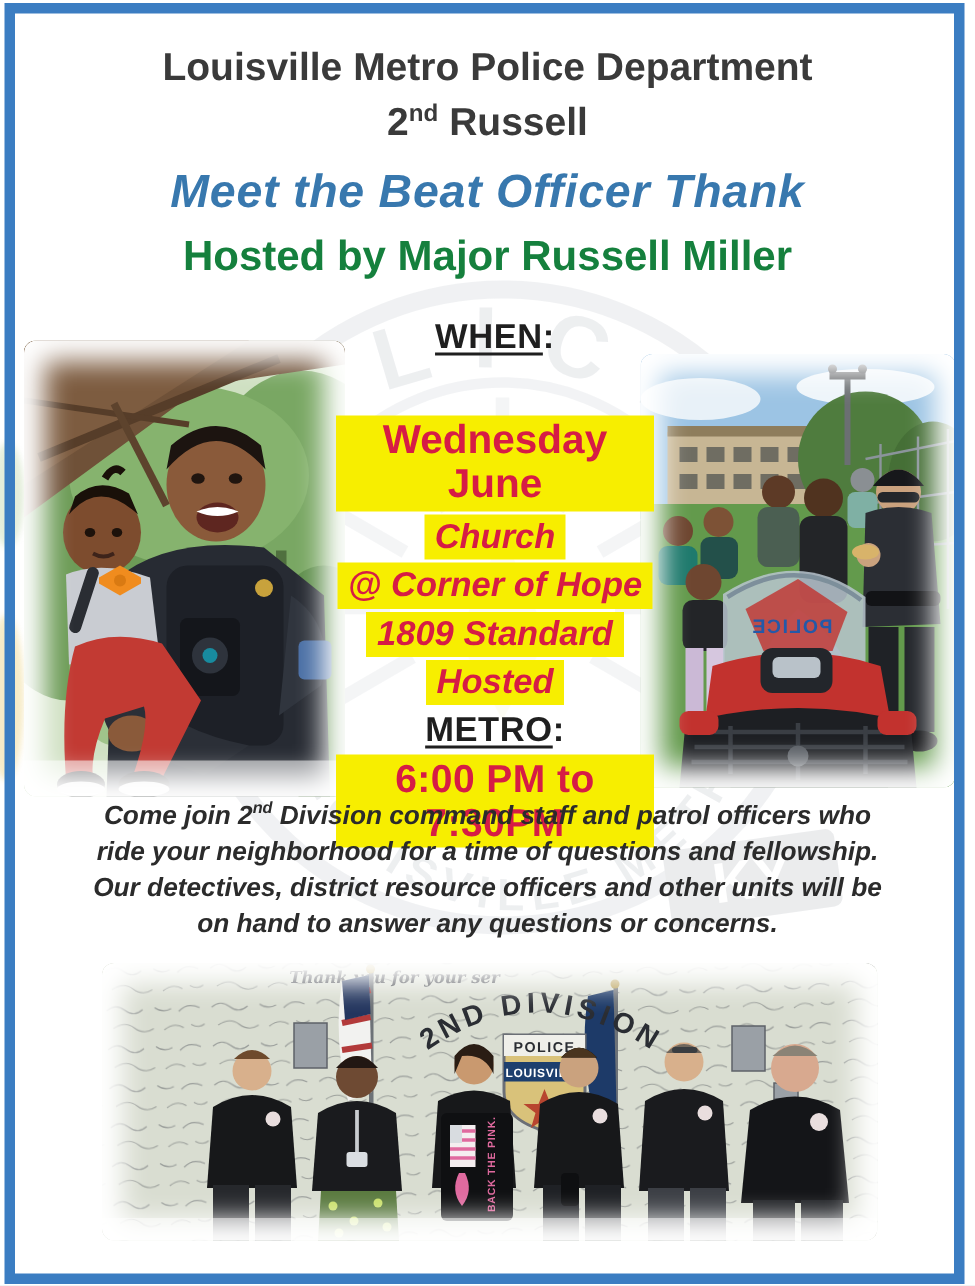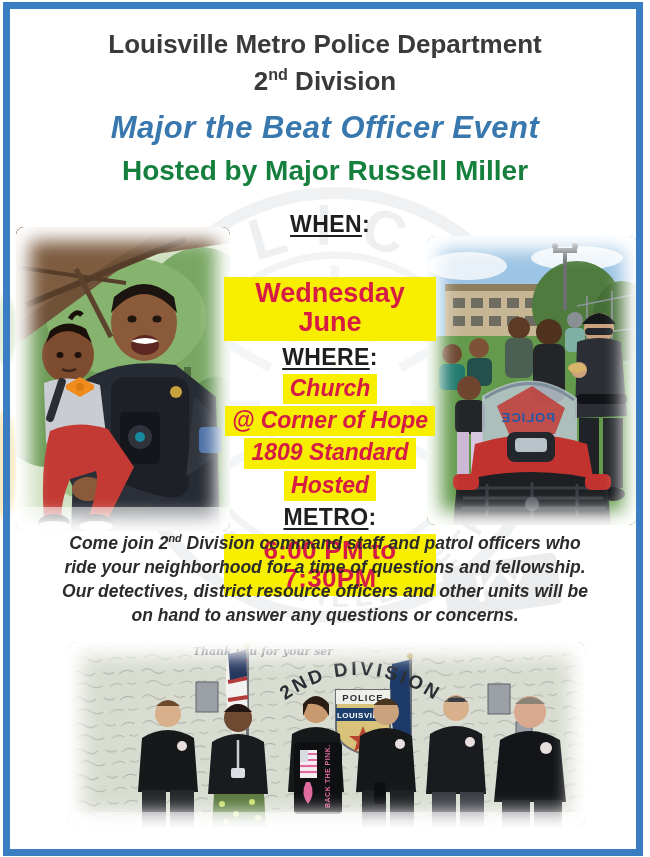--- a/index.html
+++ b/index.html
@@ -80,22 +80,22 @@
         <g transform="rotate(-8 400 420)">
           <rect x="345" y="390" width="115" height="52" rx="6" fill="#8d939b"></rect>
           <text x="402" y="429" text-anchor="middle" font-family="Liberation Sans,sans-serif" font-size="38" font-weight="700" fill="#ffffff">KY</text>
         </g>
       </g>
     </svg>
   </div>
 
   <div class="header">
     <div class="dept">Louisville Metro Police Department</div>
-    <div class="division"><span>2</span><sup>nd</sup><span> Division</span></div>
-    <div class="event-title">Major the Beat Officer Event</div>
+    <div class="division"><span>2</span><sup>nd</sup><span> Russell</span></div>
+    <div class="event-title">Meet the Beat Officer Thank</div>
     <div class="hosted">Hosted by Major Russell Miller</div>
   </div>
 
   <div class="photo photo-left">
     <svg width="214" height="304" viewBox="0 0 214 304">
       <rect width="214" height="304" fill="#cfe0c2"></rect>
       <g>
         <ellipse cx="30" cy="150" rx="60" ry="90" fill="#6d9c57"></ellipse>
         <ellipse cx="185" cy="120" rx="70" ry="100" fill="#79a763"></ellipse>
         <ellipse cx="110" cy="90" rx="80" ry="60" fill="#86b36e"></ellipse>
@@ -240,21 +240,20 @@
         <circle cx="105" cy="268" r="7" fill="#585d63"></circle>
         <rect x="26" y="238" width="26" height="16" rx="6" fill="#c2322e"></rect>
         <rect x="158" y="238" width="26" height="16" rx="6" fill="#c2322e"></rect>
       </g>
     </svg>
   </div>
 
   <div class="details">
     <div class="dline lbl"><span class="u">WHEN</span><span>:</span></div>
     <div class="dline"><span class="hl val">Wednesday June</span></div>
-    <div class="dline lbl"><span class="u">WHERE</span><span>:</span></div>
     <div class="dline"><span class="hl val-it">Church</span></div>
     <div class="dline"><span class="hl val-it">@ Corner of Hope</span></div>
     <div class="dline"><span class="hl val-it">1809 Standard</span></div>
     <div class="dline"><span class="hl val-it">Hosted</span></div>
     <div class="dline lbl"><span class="u">METRO</span><span>:</span></div>
     <div class="dline"><span class="hl val-time">6:00 PM to 7:30PM</span></div>
   </div>
 
   <div class="para"><span>Come join 2</span><sup>nd</sup><span> Division command staff and patrol officers who ride your neighborhood for a time of questions and fellowship.  Our detectives, district resource officers and other units will be on hand to answer any questions or concerns.</span></div>
 

